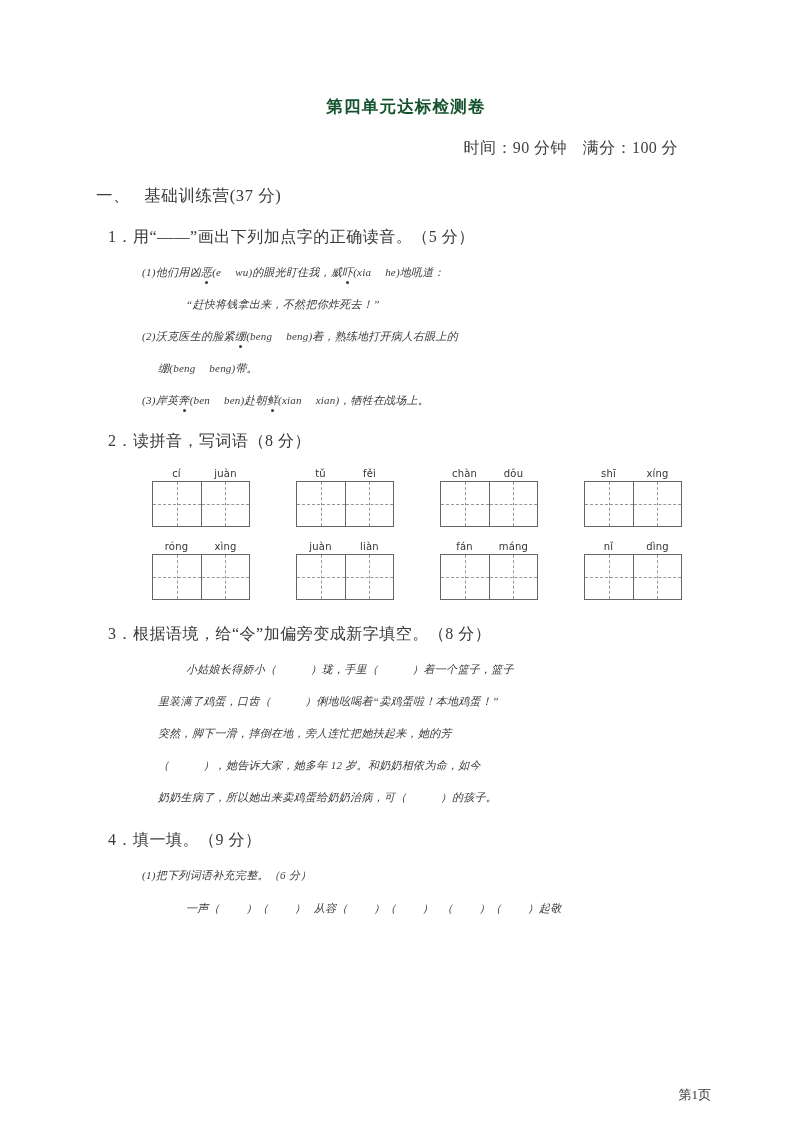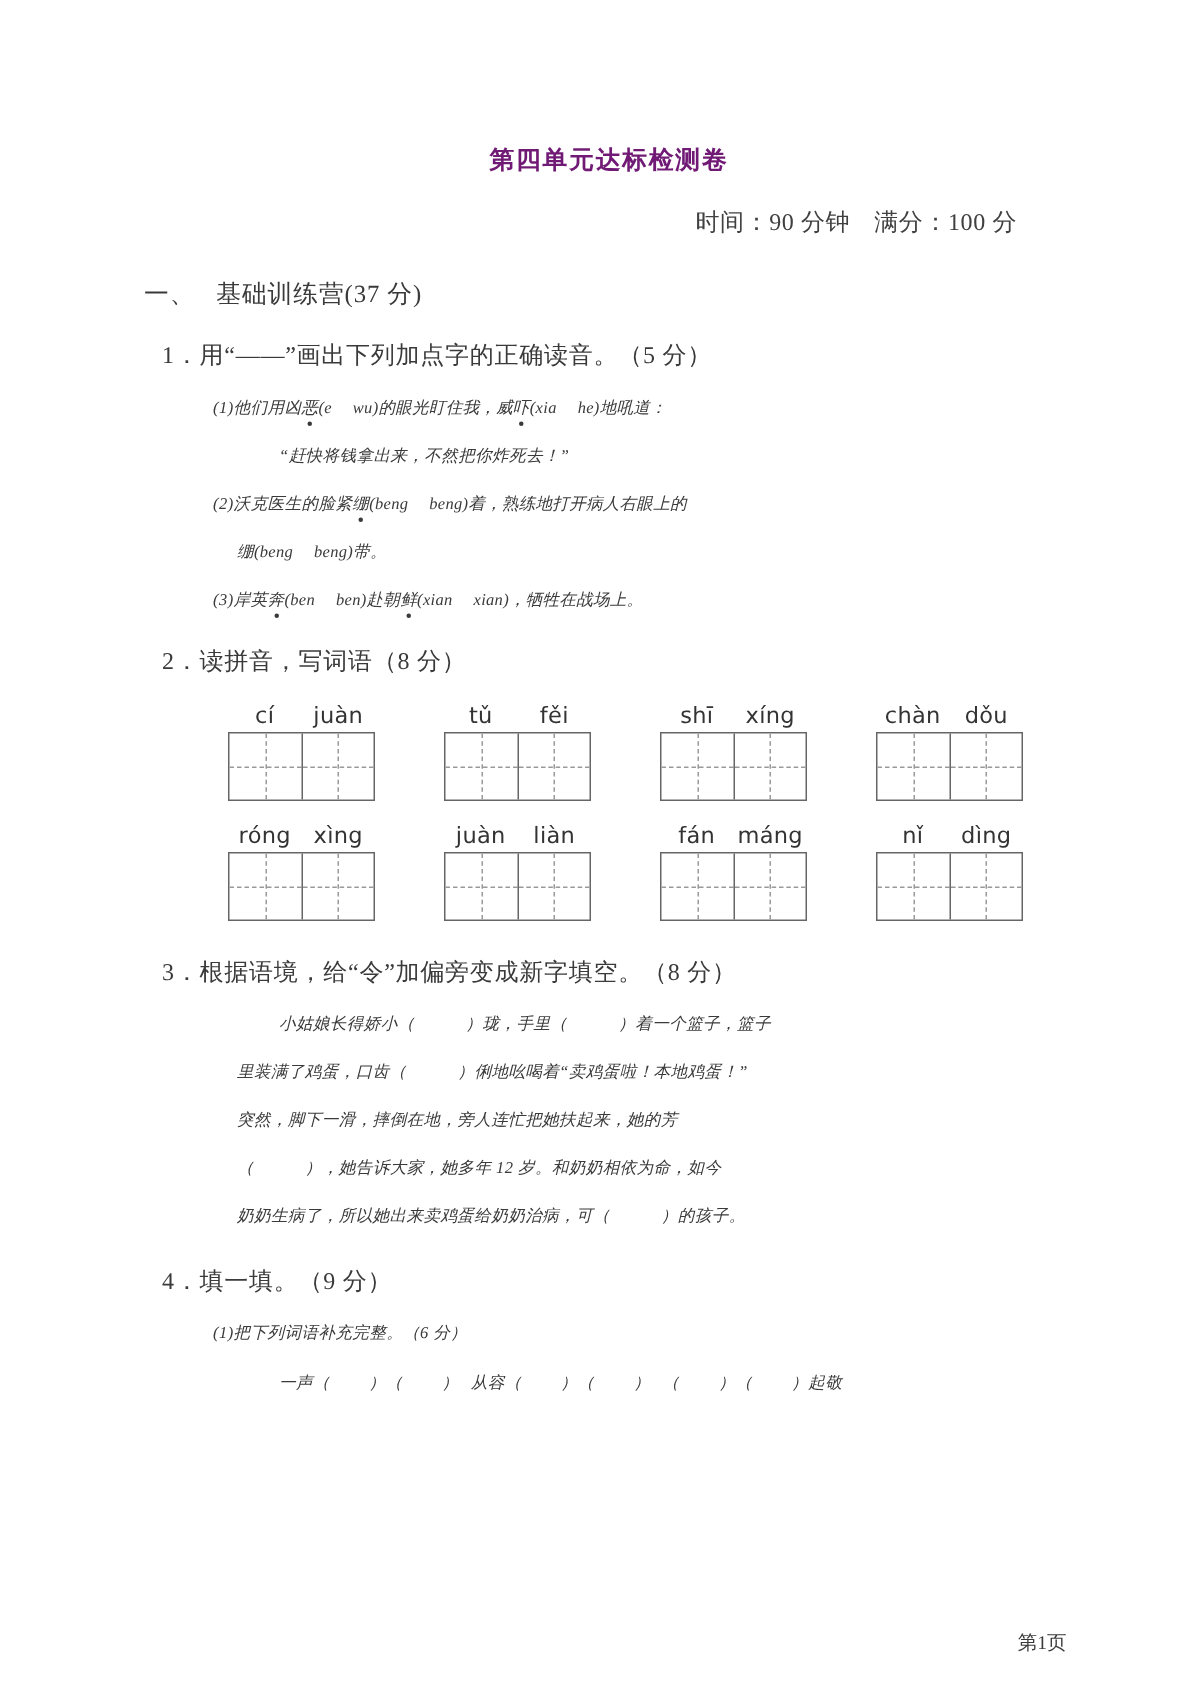--- a/index.html
+++ b/index.html
@@ -28,21 +28,21 @@
     top: 96px;
     width: 600px;
   }
 
   
   .doc-title {
     text-align: center;
     font-size: 16.5px;
     font-weight: bold;
     letter-spacing: 1.2px;
-    color: #701a75;
+    color: #14532d;
     margin: 0 0 20px 0;
     padding-left: 20px;
   }
   .meta-line {
     text-align: right;
     font-size: 16px;
     color: #404040;
     margin: 0 0 26px 0;
     padding-right: 18px;
     letter-spacing: 0.4px;
@@ -108,21 +108,21 @@
   }
   .grid-row {
     display: flex;
     gap: 46px;
     margin-bottom: 14px;
   }
   .grid-group { width: 98px; }
   .grid-pinyin {
     display: flex;
     font-family: "DejaVu Sans", sans-serif;
-    font-size: 15px;
+    font-size: 10px;
     color: #333;
     margin-bottom: 2px;
     letter-spacing: 0.2px;
   }
   .grid-pinyin span {
     width: 49px;
     text-align: center;
   }
   .grid-cells {
     display: flex;
@@ -222,38 +222,38 @@
             <span>tǔ</span>
               <span>fěi</span>
           </div>
           <div class="grid-cells">
             <div class="tzg"></div>
             <div class="tzg"></div>
           </div>
         </div>
         <div class="grid-group">
           <div class="grid-pinyin">
+            <span>chàn</span>
+              <span>dǒu</span>
+          </div>
+          <div class="grid-cells">
+            <div class="tzg"></div>
+            <div class="tzg"></div>
+          </div>
+        </div>
+        <div class="grid-group">
+          <div class="grid-pinyin">
             <span>shī</span>
               <span>xíng</span>
           </div>
           <div class="grid-cells">
             <div class="tzg"></div>
             <div class="tzg"></div>
           </div>
         </div>
-        <div class="grid-group">
-          <div class="grid-pinyin">
-            <span>chàn</span>
-              <span>dǒu</span>
-          </div>
-          <div class="grid-cells">
-            <div class="tzg"></div>
-            <div class="tzg"></div>
-          </div>
-        </div>
       </div>
 
       <div class="grid-row">
         <div class="grid-group">
           <div class="grid-pinyin">
             <span>róng</span>
               <span>xìng</span>
           </div>
           <div class="grid-cells">
             <div class="tzg"></div>

